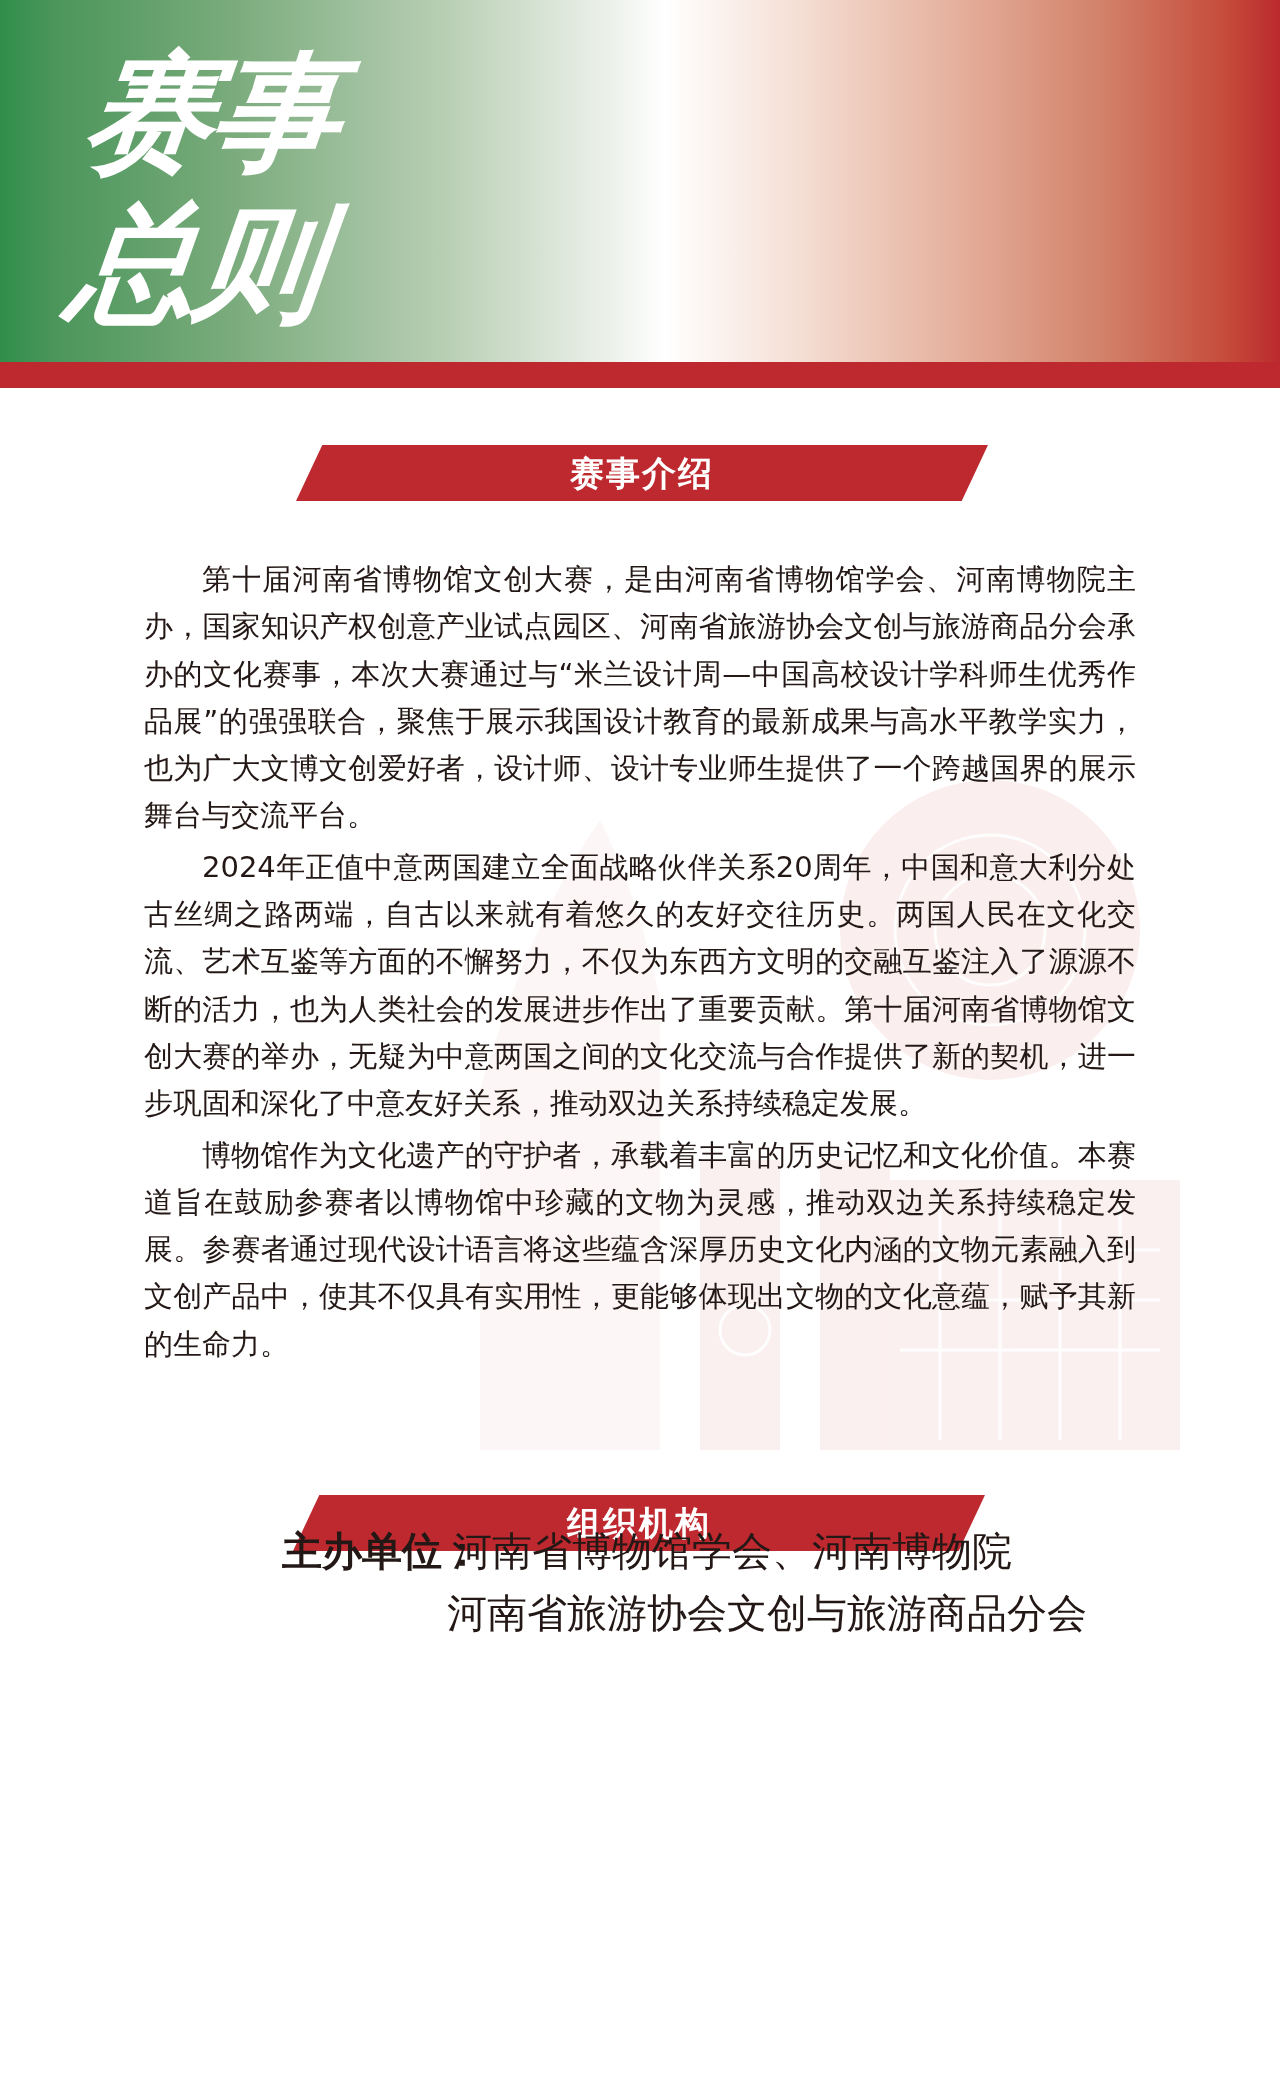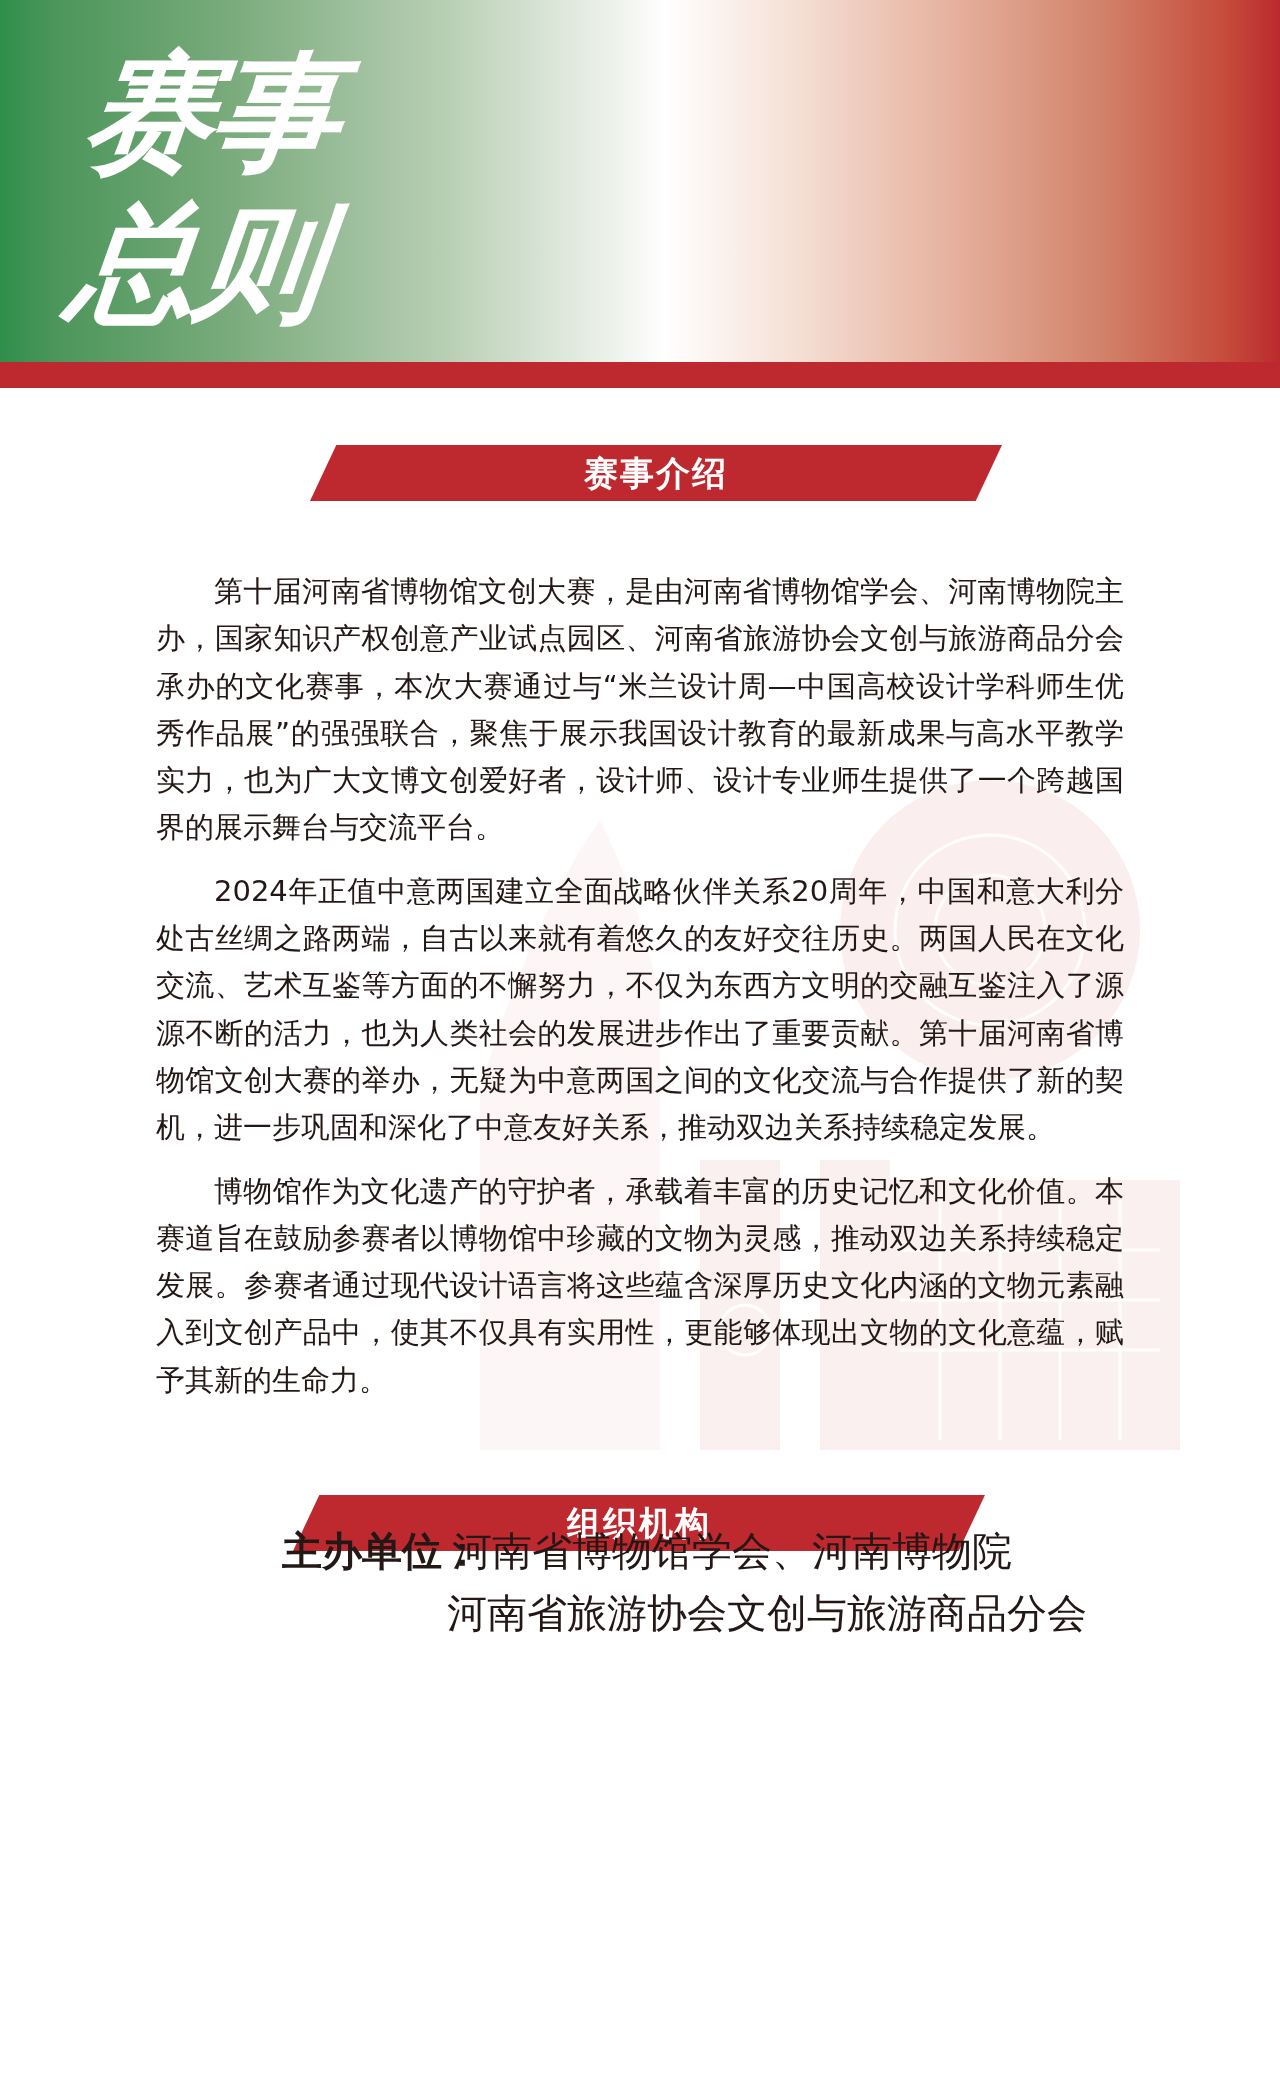--- a/index.html
+++ b/index.html
@@ -11,21 +11,21 @@
                 font-family:"DejaVu Sans",sans-serif; font-weight:bold; font-style:italic;
                 font-size:128px; line-height:150px; letter-spacing:-2px; transform:skewX(-6deg); }
   .hero-title div { white-space:nowrap; }
   .hero-bar { position:absolute; left:0; top:362px; width:1280px; height:26px; background:#be282f; }
   .watermark { position:absolute; left:0; top:0; width:1280px; height:2095px; pointer-events:none; }
   .banner { position:absolute; height:56px; background:#be282f;
             clip-path:polygon(3.8% 0,100% 0,96.2% 100%,0 100%); }
   .banner span { position:absolute; left:0; right:0; top:0; line-height:56px; text-align:center;
                  color:#ffffff; font-weight:bold; font-size:34px; letter-spacing:2px; }
   .intro { position:absolute; left:140px; top:552px; width:1000px; font-size:29px; line-height:47.3px; color:#231815; }
-  .intro p { margin:16px; text-indent:2em; text-align:justify; text-align-last:left; }
+  .intro p { margin:4px; text-indent:2em; text-align:justify; text-align-last:left; }
   .org { position:absolute; left:282px; top:1520px; font-size:40px; }
   .org-row { position:relative; height:62px; line-height:62px; white-space:nowrap; }
   .org-label { font-weight:bold; color:#231815; display:inline-block; width:170px; }
   .org-value { color:#231815; }
   .org-cont { padding-left:165px; }
 </style>
 </head>
 <body>
 
 <div class="hero">
@@ -45,21 +45,21 @@
     <rect x="880" y="1180" width="300" height="270" opacity="0.9"></rect>
   </g>
   <g fill="none" stroke="#ffffff" stroke-width="3" opacity="0.9">
     <circle cx="990" cy="930" r="95"></circle>
     <circle cx="990" cy="930" r="55"></circle>
     <path d="M900 1250 L1160 1250 M900 1300 L1160 1300 M900 1350 L1160 1350 M940 1200 L940 1440 M1000 1200 L1000 1440 M1060 1200 L1060 1440 M1120 1200 L1120 1440"></path>
     <circle cx="745" cy="1330" r="25"></circle>
   </g>
 </svg>
 
-<div class="banner" style="left:310px; top:445px; width:692px;">
+<div class="banner" style="left:296px; top:445px; width:692px;">
   <span>赛事介绍</span>
 </div>
 
 <div class="intro">
   <p>第十届河南省博物馆文创大赛，是由河南省博物馆学会、河南博物院主办，国家知识产权创意产业试点园区、河南省旅游协会文创与旅游商品分会承办的文化赛事，本次大赛通过与“米兰设计周—中国高校设计学科师生优秀作品展”的强强联合，聚焦于展示我国设计教育的最新成果与高水平教学实力，也为广大文博文创爱好者，设计师、设计专业师生提供了一个跨越国界的展示舞台与交流平台。</p>
   <p>2024年正值中意两国建立全面战略伙伴关系20周年，中国和意大利分处古丝绸之路两端，自古以来就有着悠久的友好交往历史。两国人民在文化交流、艺术互鉴等方面的不懈努力，不仅为东西方文明的交融互鉴注入了源源不断的活力，也为人类社会的发展进步作出了重要贡献。第十届河南省博物馆文创大赛的举办，无疑为中意两国之间的文化交流与合作提供了新的契机，进一步巩固和深化了中意友好关系，推动双边关系持续稳定发展。</p>
   <p>博物馆作为文化遗产的守护者，承载着丰富的历史记忆和文化价值。本赛道旨在鼓励参赛者以博物馆中珍藏的文物为灵感，推动双边关系持续稳定发展。参赛者通过现代设计语言将这些蕴含深厚历史文化内涵的文物元素融入到文创产品中，使其不仅具有实用性，更能够体现出文物的文化意蕴，赋予其新的生命力。</p>
 </div>
 
 <div class="banner" style="left:293px; top:1495px; width:692px;">

